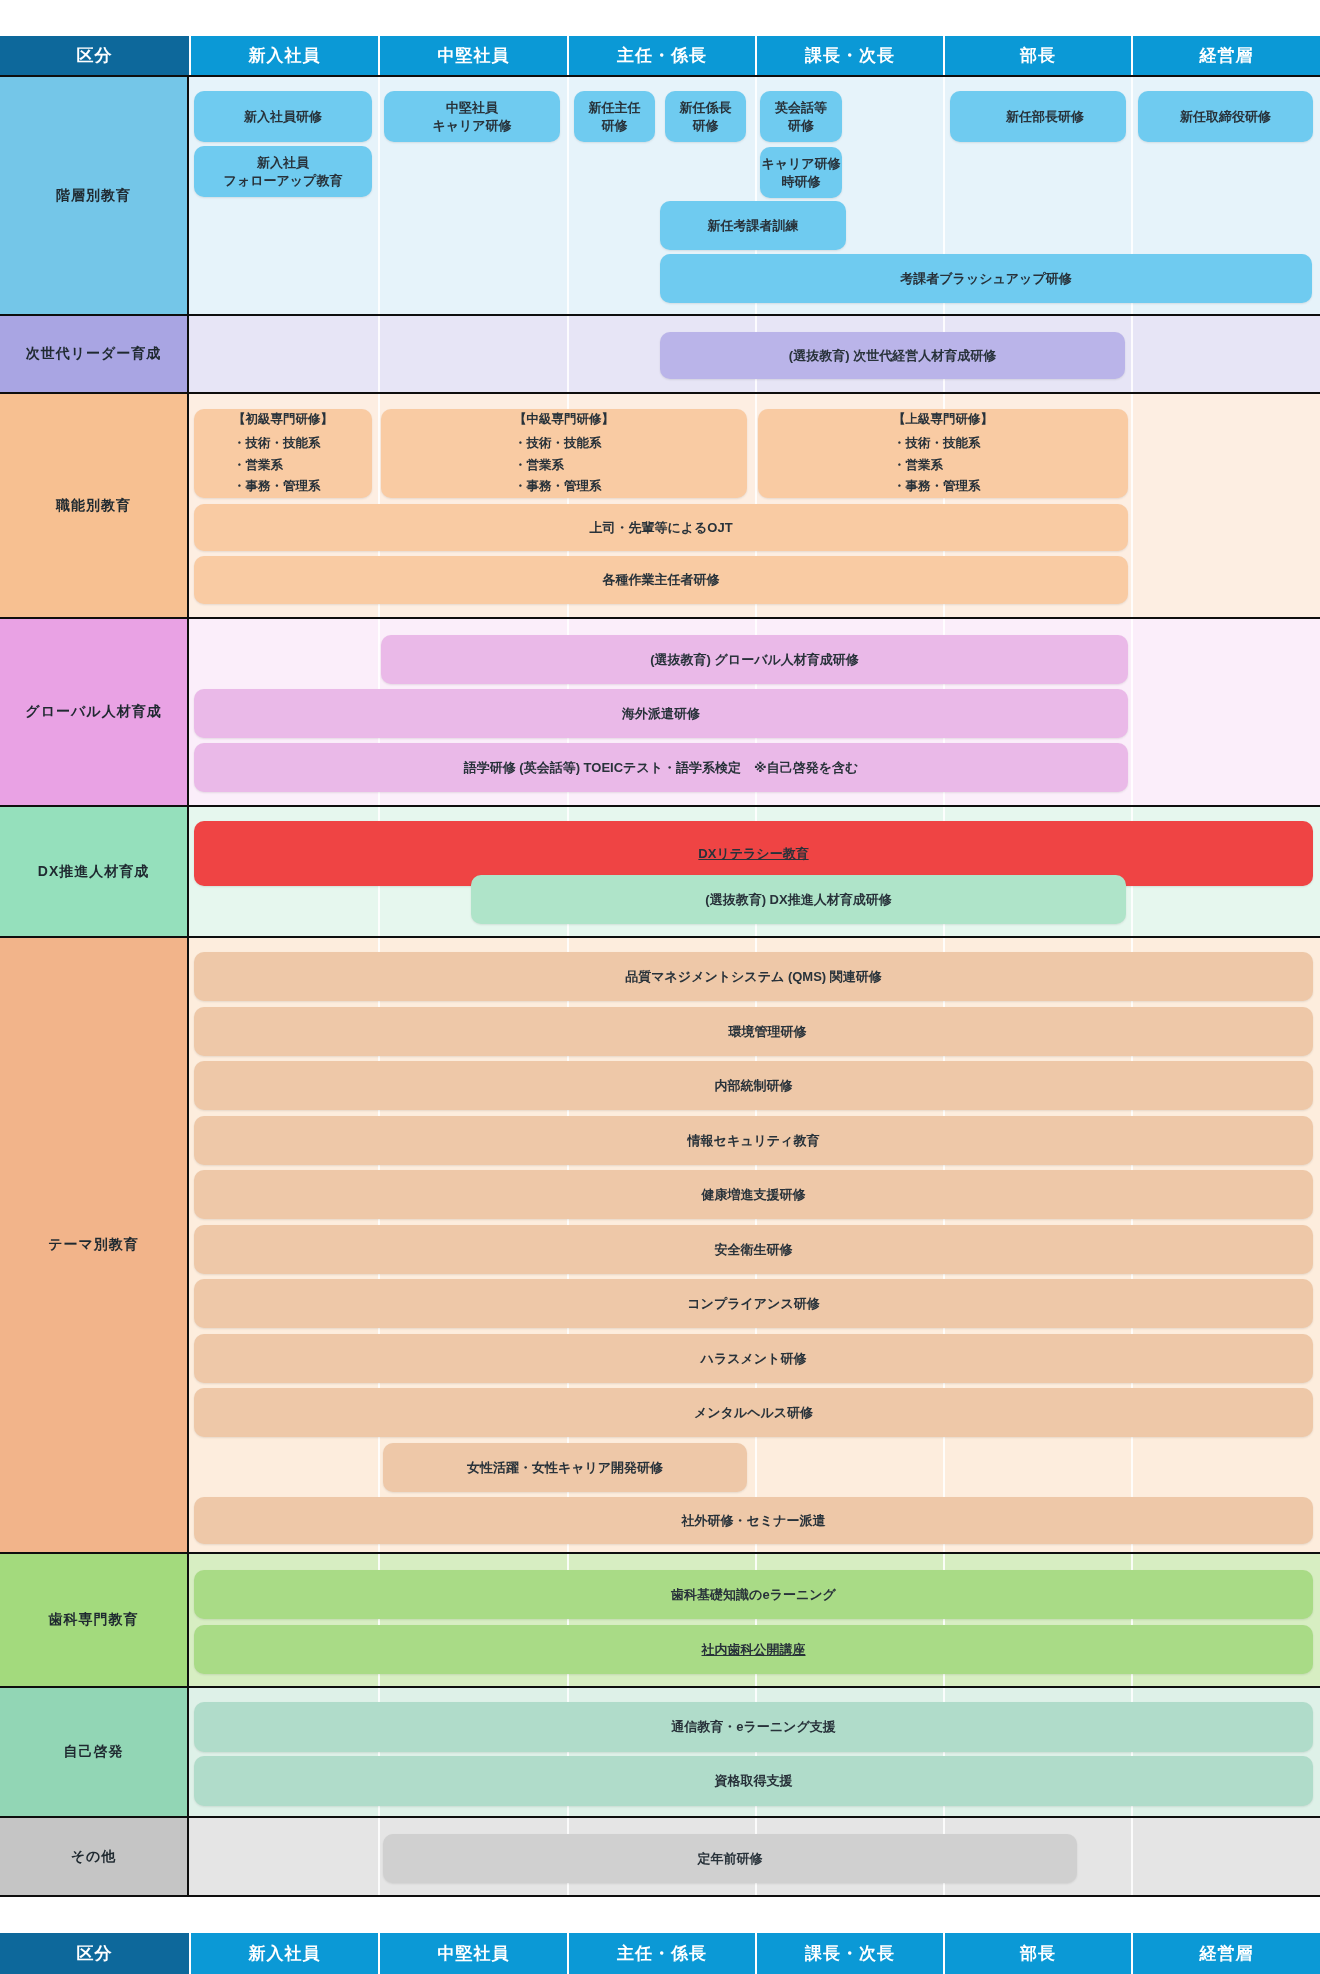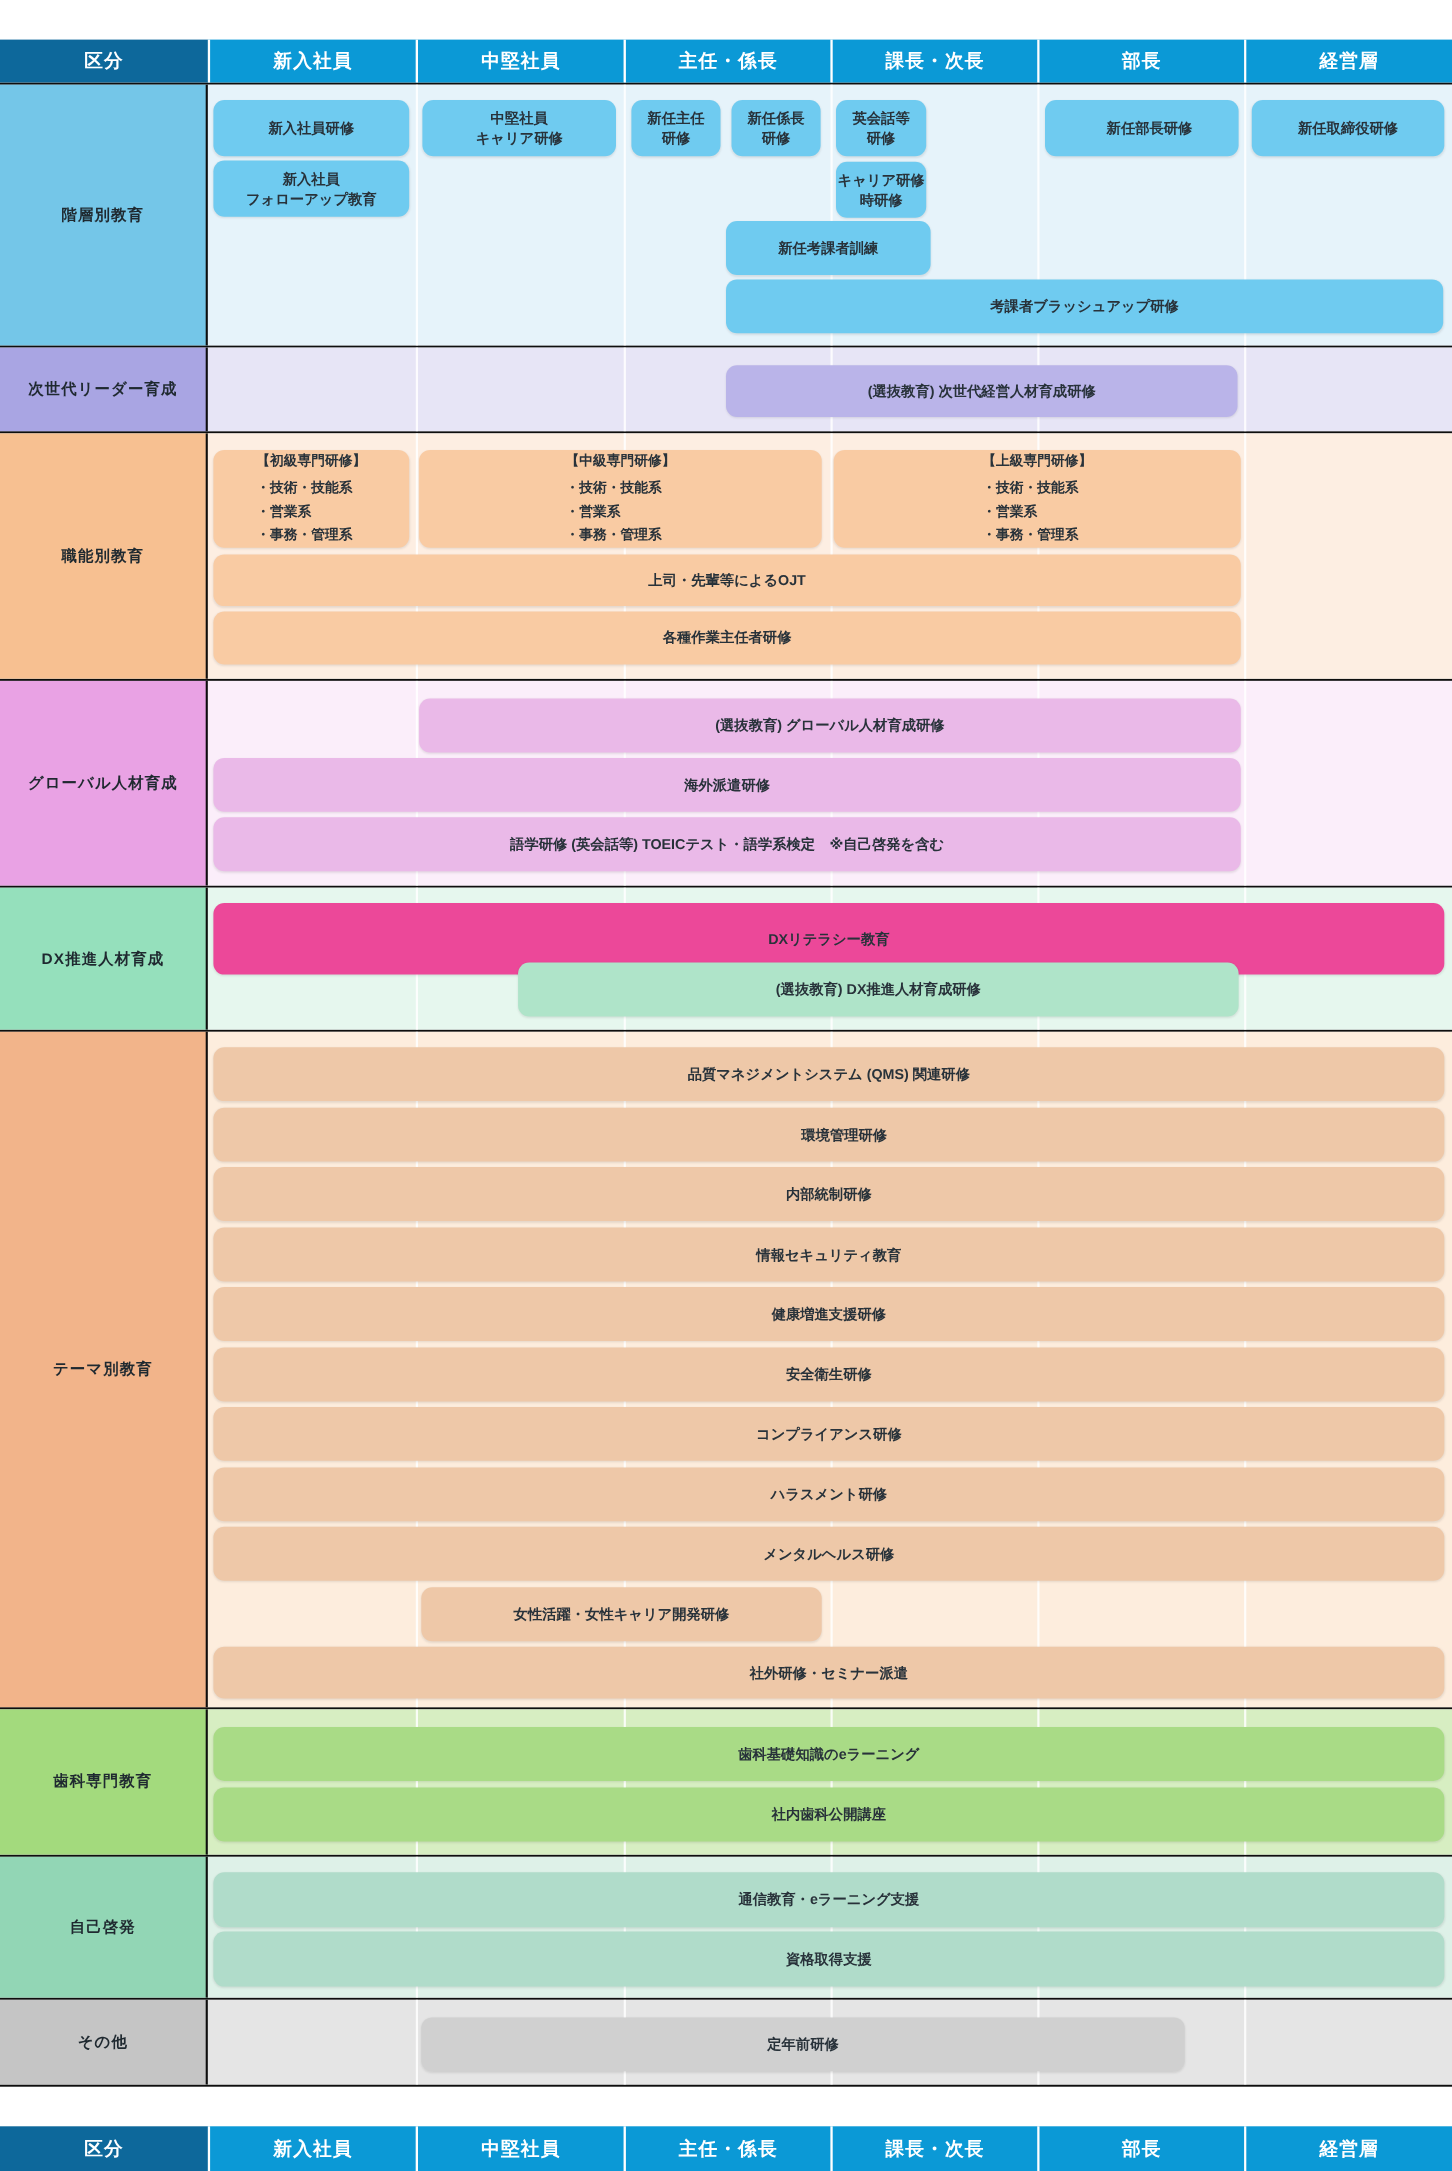--- a/index.html
+++ b/index.html
@@ -114,21 +114,21 @@
         </div>
       </div>
       <div class="row" style="height: 131px;">
         <div class="rowlabel" style="background: rgb(149, 224, 188);">DX推進人材育成</div>
         <div class="rowcontent" style="background: rgb(230, 247, 238);">
           <div class="sep" style="left: 189px;"></div>
           <div class="sep" style="left: 378px;"></div>
           <div class="sep" style="left: 566px;"></div>
           <div class="sep" style="left: 754px;"></div>
           <div class="sep" style="left: 942px;"></div>
-          <div class="item" style="left: 5px; top: 14px; width: 1119px; height: 65px; background: #ec4899;">DXリテラシー教育</div>
+          <div class="item" style="left: 5px; top: 14px; width: 1119px; height: 65px; background: #ef4444; text-decoration: underline;">DXリテラシー教育</div>
           <div class="item" style="left: 282px; top: 68px; width: 655px; height: 49px; background: rgb(175, 228, 201);">(選抜教育) DX推進人材育成研修</div>
         </div>
       </div>
       <div class="row" style="height: 616px;">
         <div class="rowlabel" style="background: rgb(242, 180, 138);">テーマ別教育</div>
         <div class="rowcontent" style="background: rgb(253, 237, 221);">
           <div class="sep" style="left: 189px;"></div>
           <div class="sep" style="left: 378px;"></div>
           <div class="sep" style="left: 566px;"></div>
           <div class="sep" style="left: 754px;"></div>
@@ -148,21 +148,21 @@
       </div>
       <div class="row" style="height: 134px;">
         <div class="rowlabel" style="background: rgb(163, 218, 125);">歯科専門教育</div>
         <div class="rowcontent" style="background: rgb(215, 238, 194);">
           <div class="sep" style="left: 189px;"></div>
           <div class="sep" style="left: 378px;"></div>
           <div class="sep" style="left: 566px;"></div>
           <div class="sep" style="left: 754px;"></div>
           <div class="sep" style="left: 942px;"></div>
           <div class="item" style="left: 5px; top: 16px; width: 1119px; height: 49px; background: rgb(169, 219, 134);">歯科基礎知識のeラーニング</div>
-          <div class="item" style="left: 5px; top: 71px; width: 1119px; height: 49px; background: rgb(169, 219, 134);">社内歯科公開講座</div>
+          <div class="item" style="left: 5px; top: 71px; width: 1119px; height: 49px; background: rgb(169, 219, 134); text-decoration: underline;">社内歯科公開講座</div>
         </div>
       </div>
       <div class="row" style="height: 130px;">
         <div class="rowlabel" style="background: rgb(146, 214, 181);">自己啓発</div>
         <div class="rowcontent" style="background: rgb(222, 241, 232);">
           <div class="sep" style="left: 189px;"></div>
           <div class="sep" style="left: 378px;"></div>
           <div class="sep" style="left: 566px;"></div>
           <div class="sep" style="left: 754px;"></div>
           <div class="sep" style="left: 942px;"></div>

